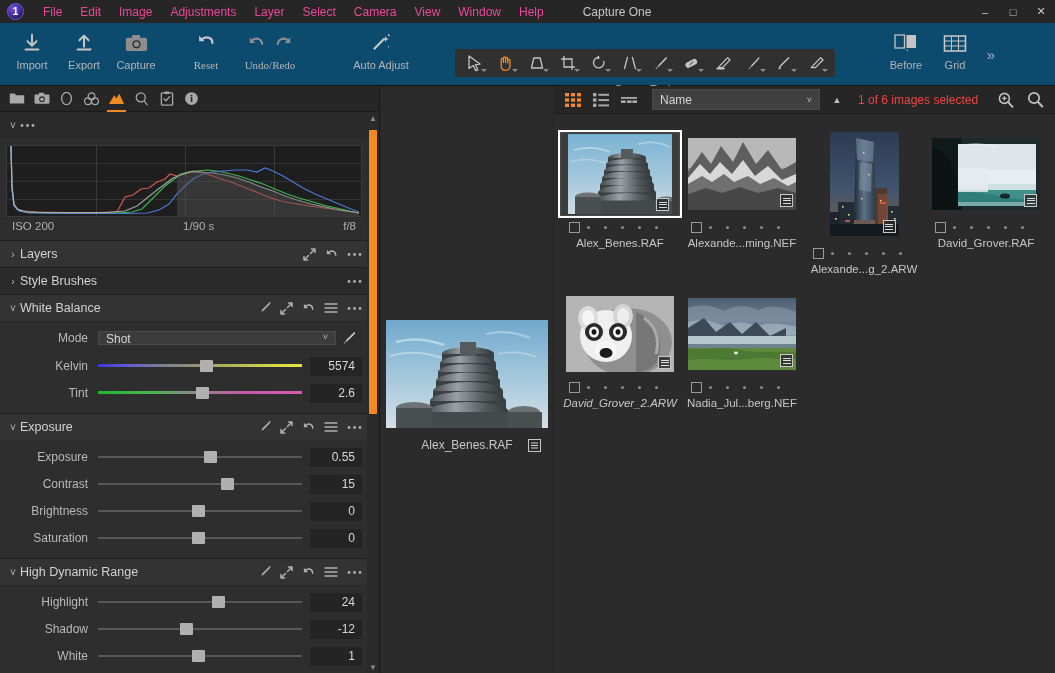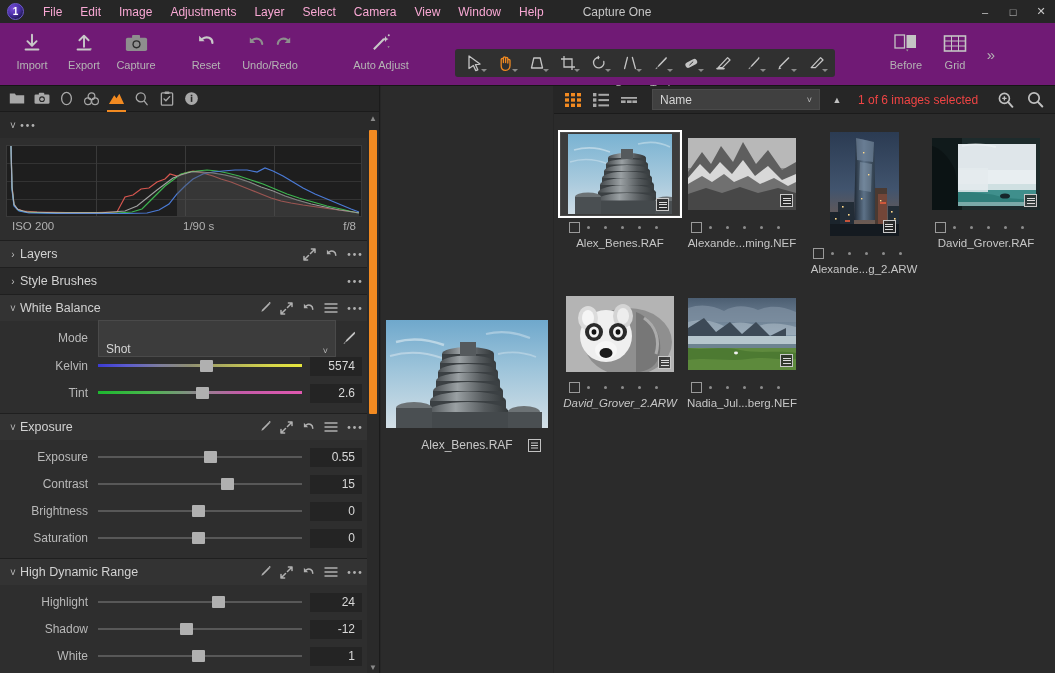--- a/index.html
+++ b/index.html
@@ -20,31 +20,31 @@
   }
   .logo {
     width: 17px; height: 17px; border-radius: 50%;
     margin-left: 7px; margin-right: 10px;
     background: radial-gradient(circle at 35% 30%, #7a4fd6 0%, #4b2fa8 45%, #1d1a4a 80%);
     border: 1px solid #6f5ad0;
     display: flex; align-items: center; justify-content: center;
     font-size: 10px; color: #ffffff; font-weight: bold; line-height: 1;
   }
   .menu-item {
-    font-size: 12px; color: #f9a8d4; padding: 3px 9px; cursor: default; white-space: nowrap;
+    font-size: 12px; color: #ec4899; padding: 3px 9px; cursor: default; white-space: nowrap;
   }
   .app-name { font-size: 12px; color: #c6c6c6; margin-left: 30px; }
   .wincontrols { position: absolute; right: 0; top: 0; height: 23px; display: flex; }
   .wc { width: 28px; height: 23px; display: flex; align-items: center; justify-content: center;
         font-size: 11px; color: #c8c8c8; }
 
   
   .toolbar {
     position: absolute; left: 0; top: 23px; width: 1055px; height: 63px;
-    background: #701a75; border-bottom: 1px solid #161616;
+    background: #0c4a6e; border-bottom: 1px solid #161616;
   }
   .tb-group { position: absolute; top: 0; height: 63px; display: flex; align-items: flex-start; }
   .tb-btn {
     width: 52px; height: 60px; display: flex; flex-direction: column;
     align-items: center; justify-content: flex-start; padding-top: 7px; cursor: default;
   }
   .tb-btn .gl { height: 26px; display: flex; align-items: center; justify-content: center; }
   .tb-btn .lbl { font-size: 11px; color: #b4b4b4; margin-top: 3px; white-space: nowrap; }
 
   
@@ -108,22 +108,22 @@
     position: absolute; top: 5px; width: 13px; height: 12px; background: #b0b0b0;
     border-radius: 1px; transform: translateX(-6px); cursor: default;
   }
   .val {
     width: 52px; height: 19px; background: #242424; border: 1px solid #242424;
     font-size: 12px; color: #d8d8d8; text-align: right; padding-right: 6px;
     line-height: 17px; margin-left: 8px;
   }
   .selrow { display: flex; align-items: center; height: 22px; margin-bottom: 6px; }
   .sel {
-    flex: 1; height: 37px; background: #3c3c3c; border: 1px solid #4a4a4a;
-    font-size: 12px; color: #d5d5d5; display: flex; align-items: flex-end;
+    flex: 1; height: 14px; background: #3c3c3c; border: 1px solid #4a4a4a;
+    font-size: 12px; color: #d5d5d5; display: flex; align-items: flex-start;
     padding: 0 7px; position: relative;
   }
   .sel .cv { position: absolute; right: 7px; font-size: 9px; color: #bcbcbc; }
   .eyed { width: 26px; display: flex; align-items: center; justify-content: center; }
 
   
   .histo-wrap { padding: 7px 6px 2px 6px; }
   .histo {
     position: relative; height: 72px; background: #1e1e1e; border: 1px solid #3a3a3a;
     overflow: hidden;
@@ -241,21 +241,21 @@
               <rect x="1" y="4" width="24" height="15" rx="2" fill="#8e8e8e"></rect>
               <rect x="8" y="1" width="9" height="4" rx="1" fill="#8e8e8e"></rect>
               <circle cx="13" cy="11.5" r="4.6" fill="#2b2b2b"></circle>
               <circle cx="13" cy="11.5" r="3.1" fill="#8e8e8e"></circle>
             </svg>
         </span>
         <span class="lbl">Capture</span>
       </div>
     </div>
 
-    <div class="tb-group" style="left:180px;">
+    <div class="tb-group" style="left:180px;font-family:Liberation Serif, serif;">
       <div class="tb-btn">
         <span class="gl">
           <svg width="22" height="22" viewBox="0 0 24 24">
               <path d="M8 7.5C13 4 19 6.5 19 12" stroke="#c8c8c8" stroke-width="2.4" fill="none" stroke-linecap="round"></path>
               <path d="M4.5 4v6h6z" fill="#c8c8c8"></path>
             </svg>
         </span>
         <span class="lbl">Reset</span>
       </div>
       <div class="tb-btn" style="width:76px;">

